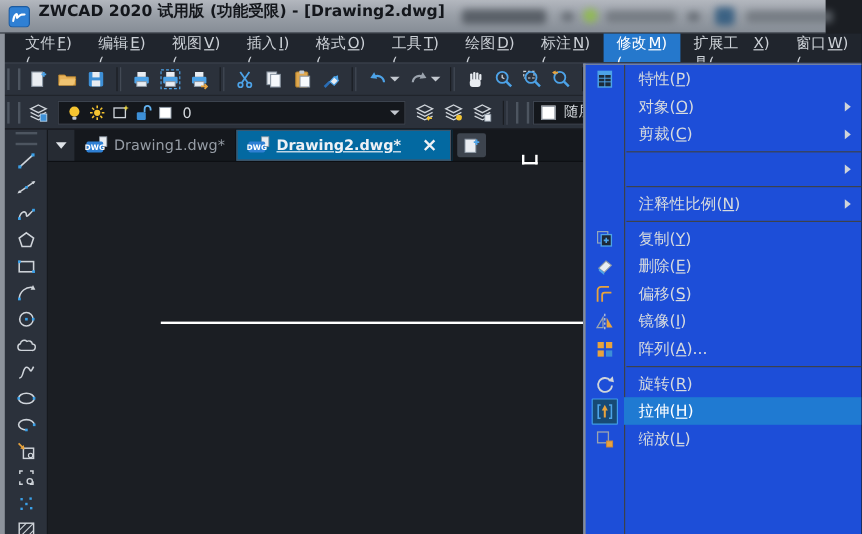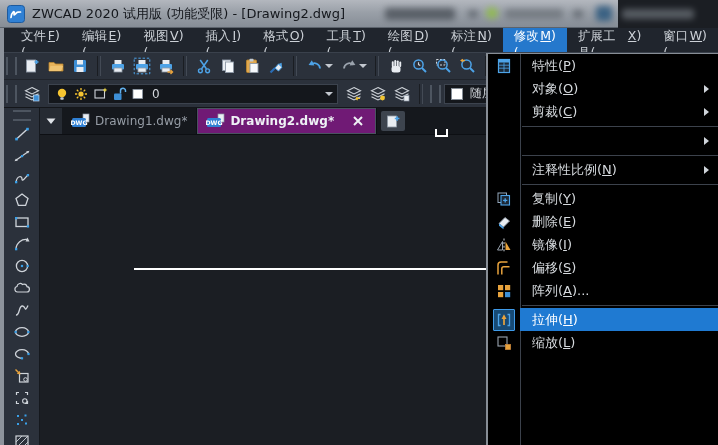--- a/index.html
+++ b/index.html
@@ -3,24 +3,24 @@
 <meta charset="utf-8">
 <style>
   html,body{margin:0;padding:0;}
   body{width:718px;height:445px;overflow:hidden;position:relative;
        font-family:"DejaVu Sans","Liberation Sans",sans-serif;
        background:#1b1e23;-webkit-font-smoothing:antialiased;}
   .icon{display:inline-flex;align-items:center;justify-content:center;flex:none;}
   u{text-decoration:underline;}
 
   
-  .titlebar{position:absolute;left:0;top:0;width:618px;height:28px;
+  .titlebar{position:absolute;left:0;top:0;width:688px;height:28px;
     background:linear-gradient(#b3b7be,#9aa0a8 45%,#868d96);
-    display:flex;align-items:center;gap:7px;padding-left:7px;box-sizing:border-box;
-    border-bottom:1px solid #5c636c;}
+    display:flex;gap:7px;padding-left:7px;box-sizing:border-box;
+    border-bottom:1px solid #5c636c;font-weight:bold;}
   .titlebar .title{font-size:13px;color:#14171c;white-space:nowrap;}
   .blur-blob{position:absolute;filter:blur(3px);border-radius:3px;opacity:.75;}
 
   
   .menubar{position:absolute;left:0;top:28px;width:718px;height:24px;background:#20252d;
     display:flex;align-items:stretch;padding-left:10px;box-sizing:border-box;}
   .mb-item{display:flex;align-items:flex-start;padding:0 11px;font-size:12.5px;color:#ccd1d7;cursor:default;}
   .mb-item.active{background:#2578cc;color:#fff;}
 
   
@@ -51,32 +51,32 @@
   .grip-h{width:18px;height:7px;flex:none;margin-bottom:2px;
     border-top:2px solid #4d5560;border-bottom:2px solid #4d5560;}
   .db-btn{width:24px;height:22px;display:flex;align-items:center;justify-content:center;flex:none;}
 
   .canvas-col{flex:1;position:relative;background:#1b1e23;overflow:hidden;}
   .tabbar{position:absolute;left:0;top:0;right:0;height:26px;background:#15181d;
     display:flex;align-items:stretch;border-bottom:1px solid #0d0f13;}
   .tab-menu-btn{width:22px;display:flex;align-items:center;justify-content:center;background:#262b33;}
   .tab{display:flex;align-items:center;gap:5px;padding:0 9px;font-size:12px;color:#969da6;
     border-right:1px solid #0d0f13;box-sizing:border-box;}
-  .tab.active{background:#701a75;color:#eef1f5;font-weight:bold;box-shadow:inset 0 0 0 1px #4a5260;}
+  .tab.active{background:#0369a1;color:#eef1f5;font-weight:bold;box-shadow:inset 0 0 0 1px #4a5260;text-decoration:underline;}
   .tab .close{margin-left:10px;display:flex;align-items:center;}
   .newtab-btn{width:24px;height:20px;margin:3px 0 0 4px;background:#3d444e;border-radius:2px;
     display:flex;align-items:center;justify-content:center;}
 
   .cad-line{position:absolute;height:2px;background:#fff;}
   .cursor-box{position:absolute;width:13px;height:8px;box-sizing:border-box;
     border-left:2px solid #fff;border-right:2px solid #fff;border-bottom:2px solid #fff;}
 
   
   .context-menu{position:absolute;left:486px;top:53px;width:232px;bottom:0;z-index:10;
-    background:#000000;border-left:2px solid #878d95;border-top:1px solid #878d95;
+    background:#1d4ed8;border-left:2px solid #878d95;border-top:1px solid #878d95;
     box-sizing:border-box;overflow:hidden;}
   .context-menu .icon-divider{position:absolute;left:32px;top:0;bottom:0;width:1px;background:#3b414b;}
   .cm-item{height:23px;display:flex;align-items:stretch;position:relative;}
   .cm-icon-col{width:32px;flex:none;display:flex;align-items:center;justify-content:center;}
   .cm-body{flex:1;display:flex;align-items:center;padding-left:12px;font-size:13px;color:#d6dade;}
   .cm-item.hl .cm-body{background:#1f7ad2;color:#fff;}
   .icon-sel{border:1px solid #3f9bea;background:#174a75;border-radius:1px;padding:1px;display:inline-flex;}
   .cm-arrow{margin-left:auto;margin-right:9px;width:0;height:0;
     border-top:4px solid transparent;border-bottom:4px solid transparent;border-left:5px solid #cfd4da;}
   .cm-sep{height:6px;display:flex;align-items:center;}
@@ -638,60 +638,73 @@
         </span>
       </span>
       <span class="cm-body">
         <span>删除(<u>E</u>)</span>
       </span>
     </div>
     <div class="cm-item">
       <span class="cm-icon-col">
         <span class="icon">
           <svg width="18" height="18" viewBox="0 0 18 18">
+            <path d="M3 15.5 V6 a3 3 0 0 1 3-3 h6.5" fill="none" stroke="#e8a33d" stroke-width="1.5"></path>
+            <path d="M6.8 15.5 V9.8 a2 2 0 0 1 2-2 h5.7" fill="none" stroke="#e8a33d" stroke-width="1.5"></path>
+          </svg>
+        </span>
+      </span>
+      <span class="cm-body">
+        <span>偏移(<u>S</u>)</span>
+      </span>
+    </div>
+    <div class="cm-item">
+      <span class="cm-icon-col">
+        <span class="icon">
+          <svg width="18" height="18" viewBox="0 0 18 18">
             <polygon points="2.5,14 7.5,5.5 7.5,14" fill="none" stroke="#9aa4b0" stroke-width="1"></polygon>
             <polygon points="10.5,5.5 15.5,14 10.5,14" fill="#e8a33d"></polygon>
             <path d="M9 2.5 V15.5" stroke="#cfd4da" stroke-width="1" stroke-dasharray="2 1.6"></path>
           </svg>
         </span>
       </span>
       <span class="cm-body">
         <span>镜像(<u>I</u>)</span>
-      </span>
-    </div>
-    <div class="cm-item">
-      <span class="cm-icon-col">
-        <span class="icon">
-          <svg width="18" height="18" viewBox="0 0 18 18">
-            <path d="M3 15.5 V6 a3 3 0 0 1 3-3 h6.5" fill="none" stroke="#e8a33d" stroke-width="1.5"></path>
-            <path d="M6.8 15.5 V9.8 a2 2 0 0 1 2-2 h5.7" fill="none" stroke="#e8a33d" stroke-width="1.5"></path>
-          </svg>
-        </span>
-      </span>
-      <span class="cm-body">
-        <span>偏移(<u>S</u>)</span>
       </span>
     </div>
     <div class="cm-item">
       <span class="cm-icon-col">
         <span class="icon">
           <svg width="18" height="18" viewBox="0 0 18 18">
             <rect x="3" y="3" width="5.2" height="5.2" fill="#e8a33d"></rect>
             <rect x="10" y="3" width="5.2" height="5.2" fill="#e8a33d"></rect>
             <rect x="3" y="10" width="5.2" height="5.2" fill="#e8a33d"></rect>
             <rect x="10" y="10" width="5.2" height="5.2" fill="#3d8fd6"></rect>
           </svg>
         </span>
       </span>
       <span class="cm-body">
         <span>阵列(<u>A</u>)...</span>
       </span>
     </div>
     <div class="cm-sep">
       <i></i>
+    </div>
+    <div class="cm-item">
+      <span class="cm-icon-col">
+        <span class="icon">
+          <svg width="18" height="18" viewBox="0 0 18 18">
+            <path d="M13.6 6 A5.8 5.8 0 1 0 15 10.2" fill="none" stroke="#cfd4da" stroke-width="1.5"></path>
+            <polygon points="15.6,2.6 11.8,6.6 16.6,7.6" fill="#cfd4da"></polygon>
+          </svg>
+        </span>
+      </span>
+      <span class="cm-body">
+        <span>旋转(<u>R</u>)</span>
+      </span>
     </div>
     <div class="cm-item hl">
       <span class="cm-icon-col">
         <span class="icon-sel">
           <span class="icon">
             <svg width="18" height="18" viewBox="0 0 18 18">
               <path d="M5.5 3.5 H3.5 V14.5 H5.5 M12.5 3.5 h2 V14.5 h-2" fill="none" stroke="#4da3e8" stroke-width="1.3"></path>
               <line x1="9" y1="14" x2="9" y2="7" stroke="#e8a33d" stroke-width="1.7"></line>
               <polygon points="9,3.2 6.5,8 11.5,8" fill="#e8a33d"></polygon>
             </svg>

